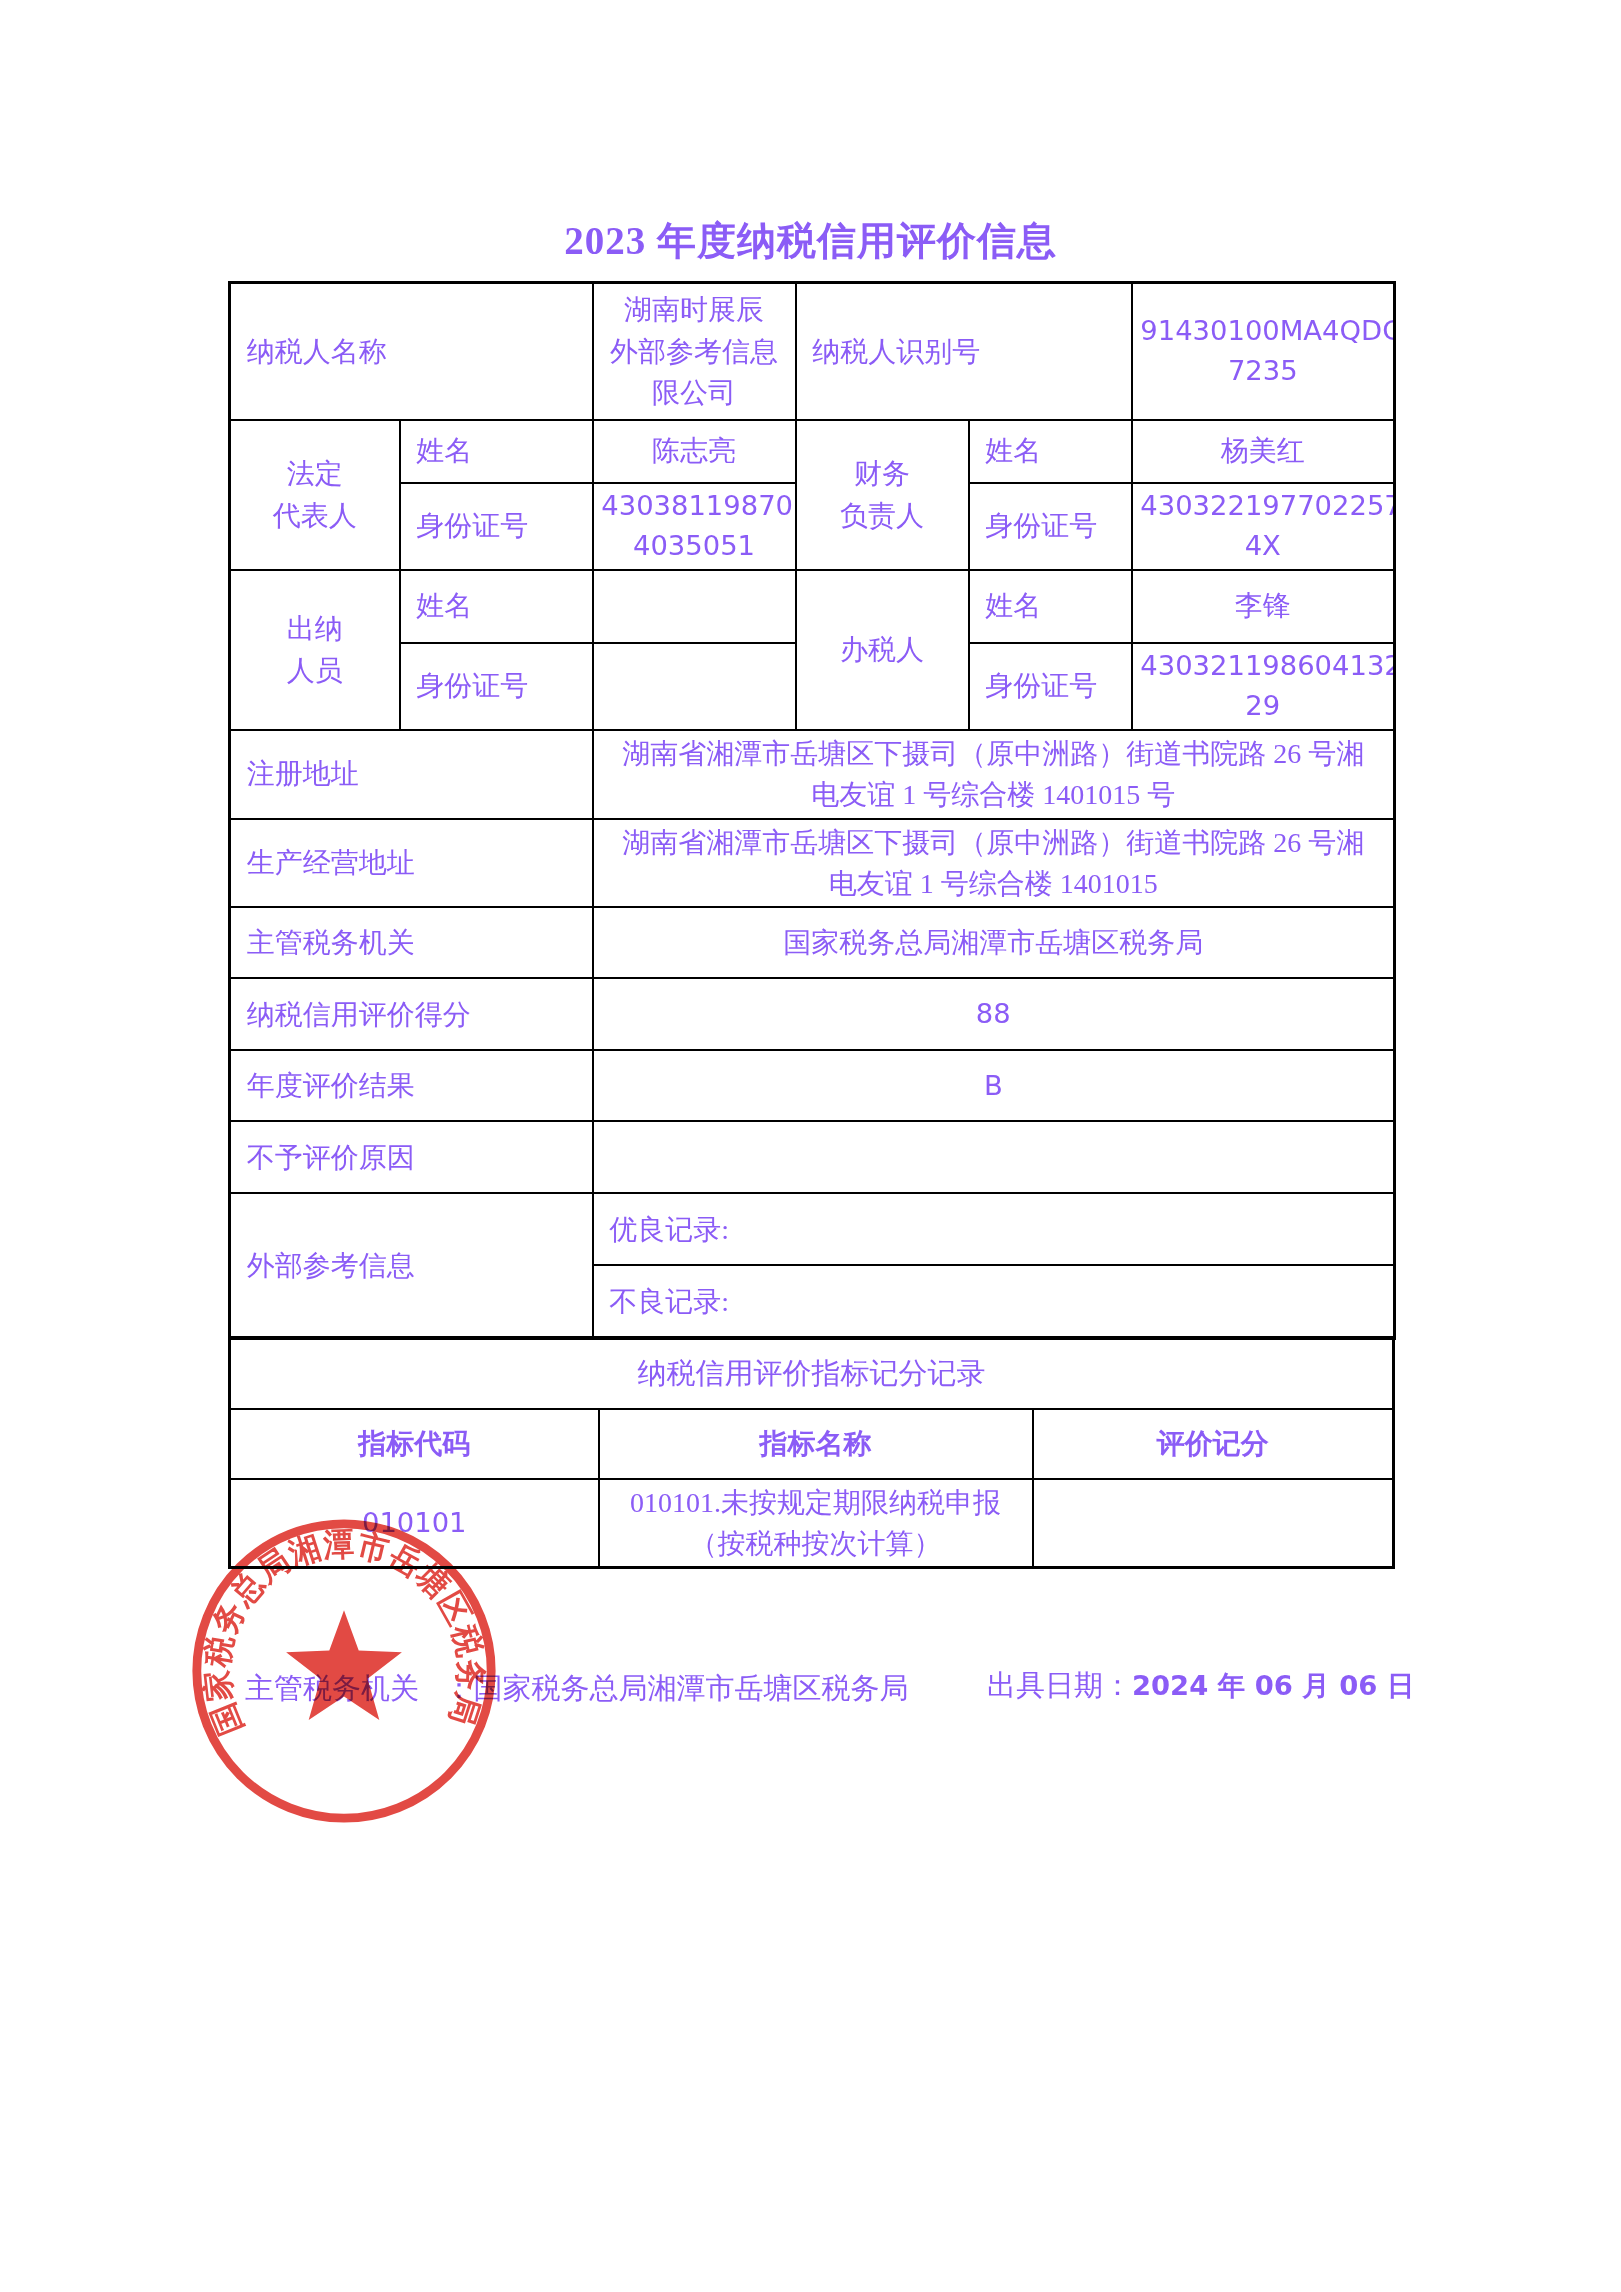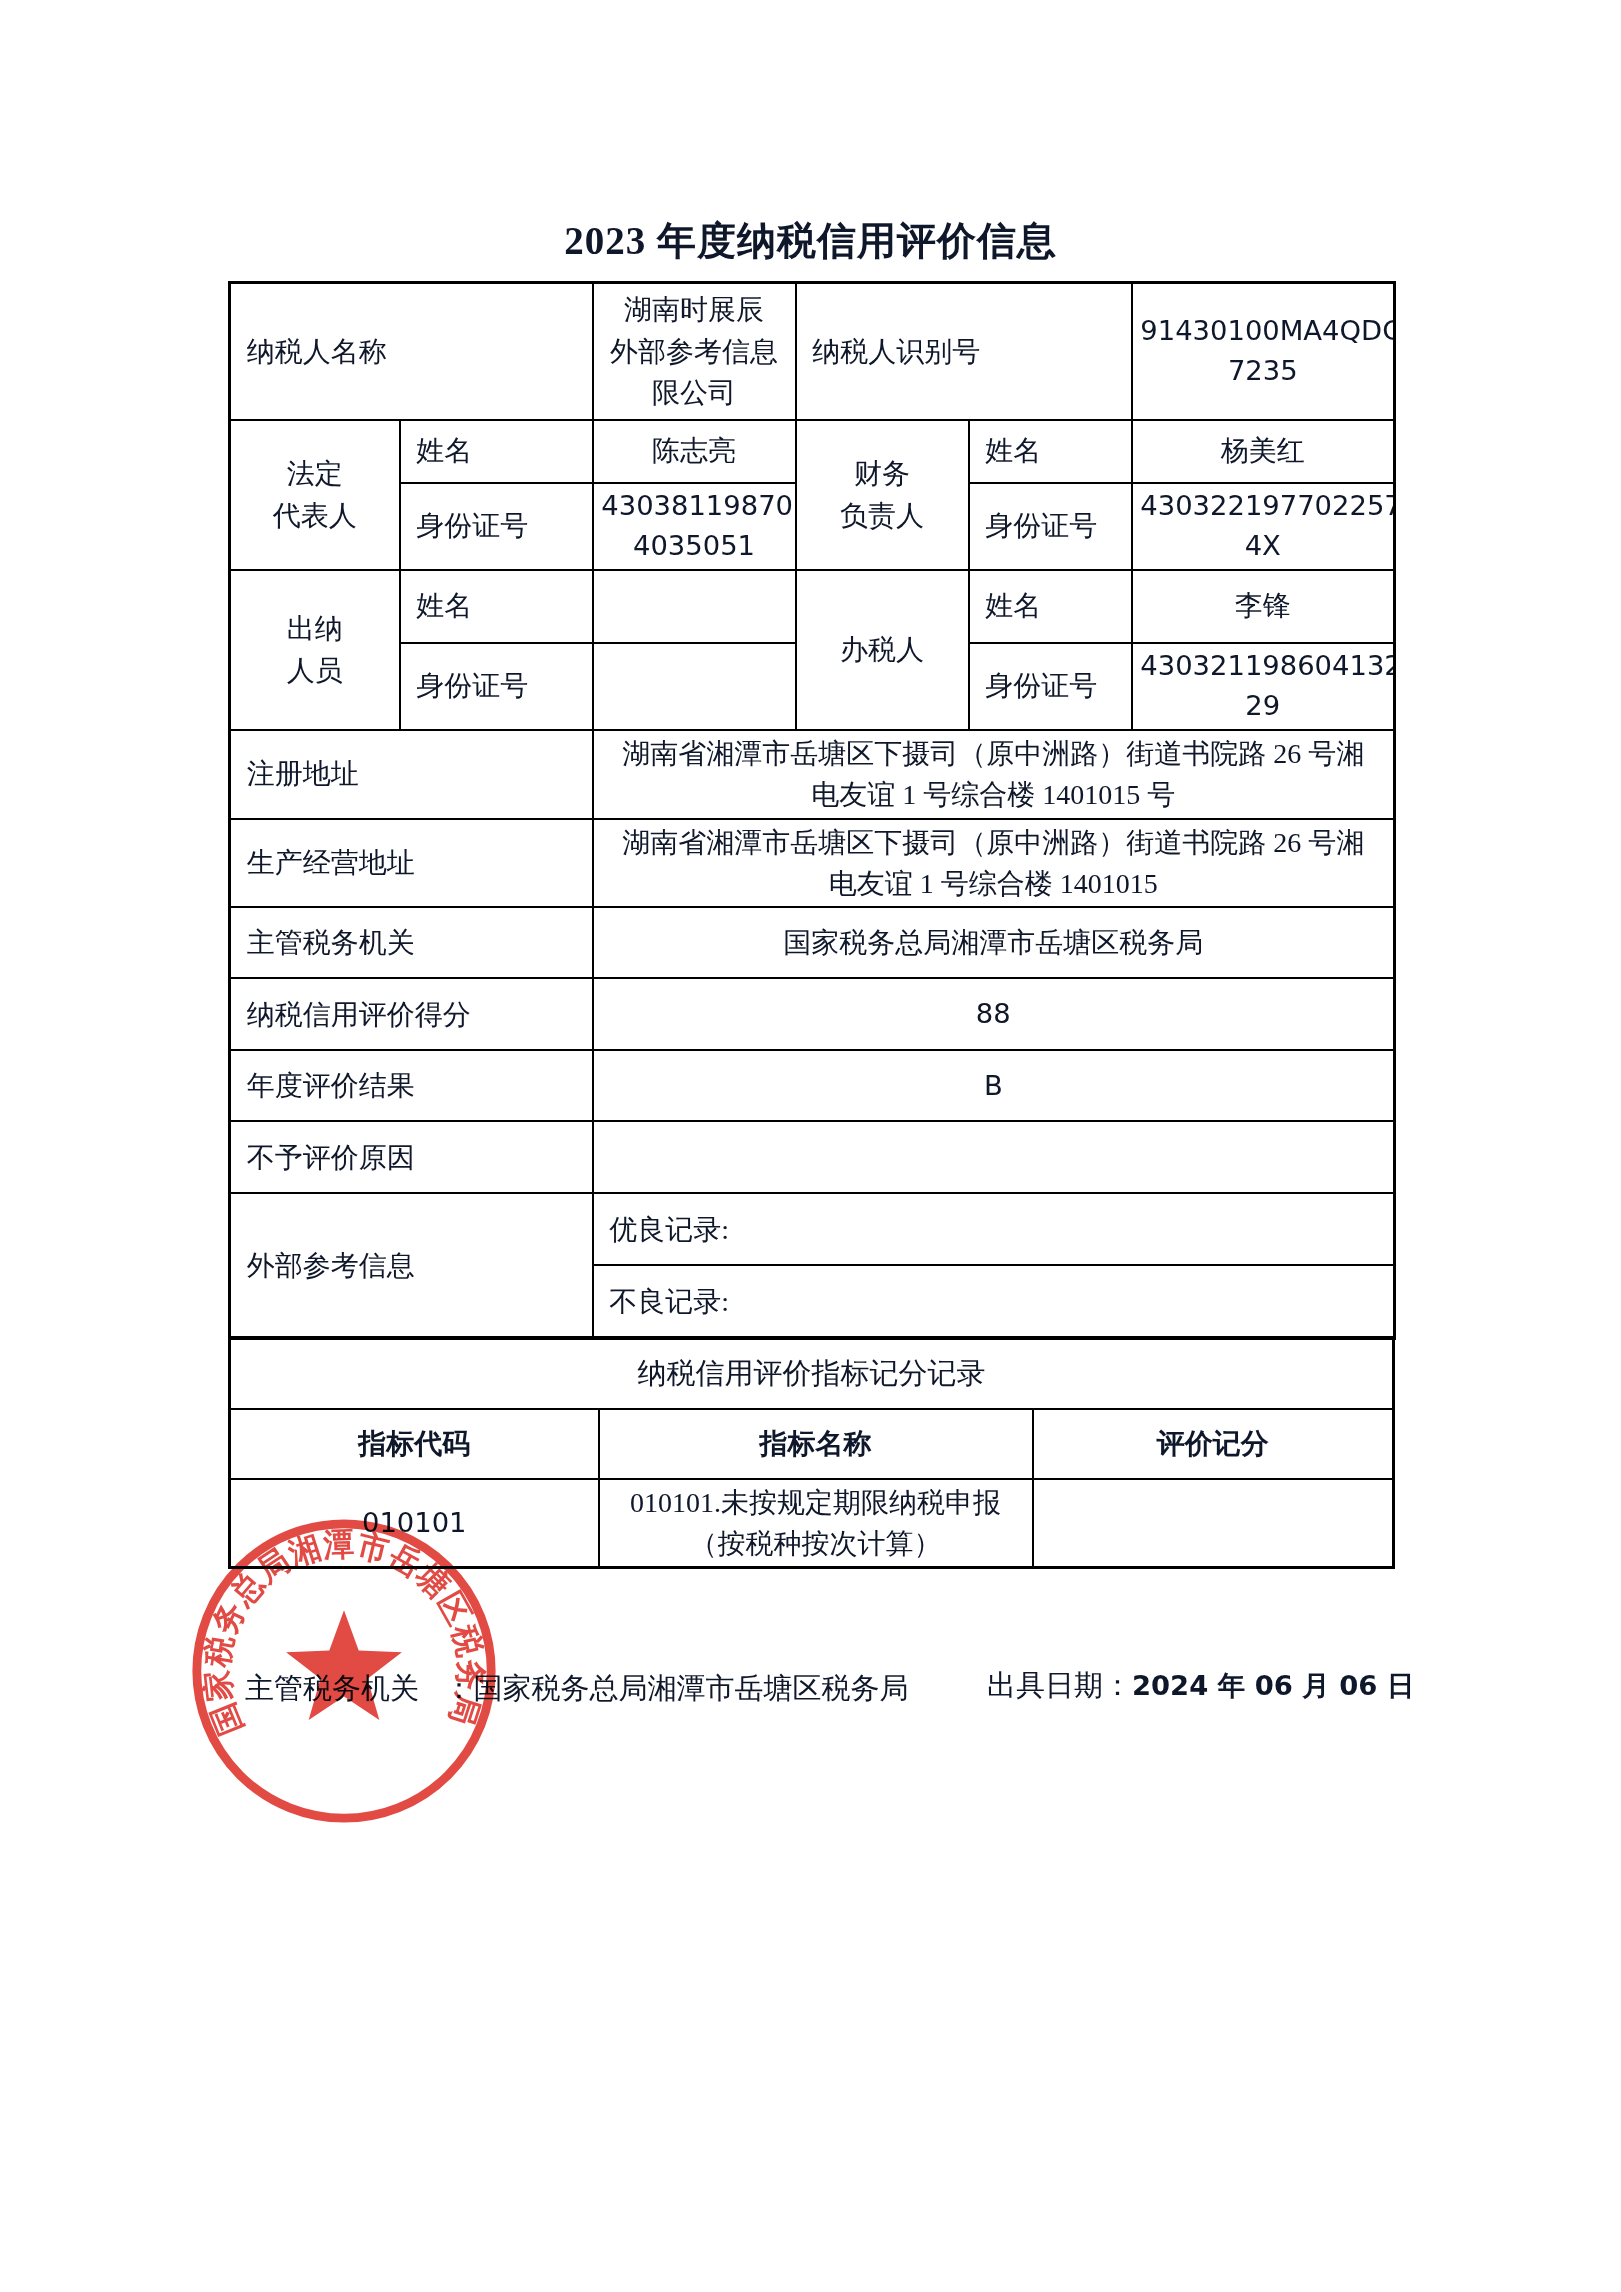--- a/index.html
+++ b/index.html
@@ -3,21 +3,21 @@
 <meta charset="utf-8">
 <style>
   * { margin: 0; padding: 0; box-sizing: border-box; }
   html, body { background: #ffffff; }
   .page {
     position: relative;
     width: 1621px;
     height: 2293px;
     background: #ffffff;
     font-family: "Liberation Serif", "DejaVu Serif", serif;
-    color: #0f172a;
+    color: #8b5cf6;
     overflow: hidden;
   }
   .doc-title {
     position: absolute;
     top: 214px;
     left: 0;
     width: 100%;
     text-align: center;
     font-size: 39px;
     font-weight: bold;

